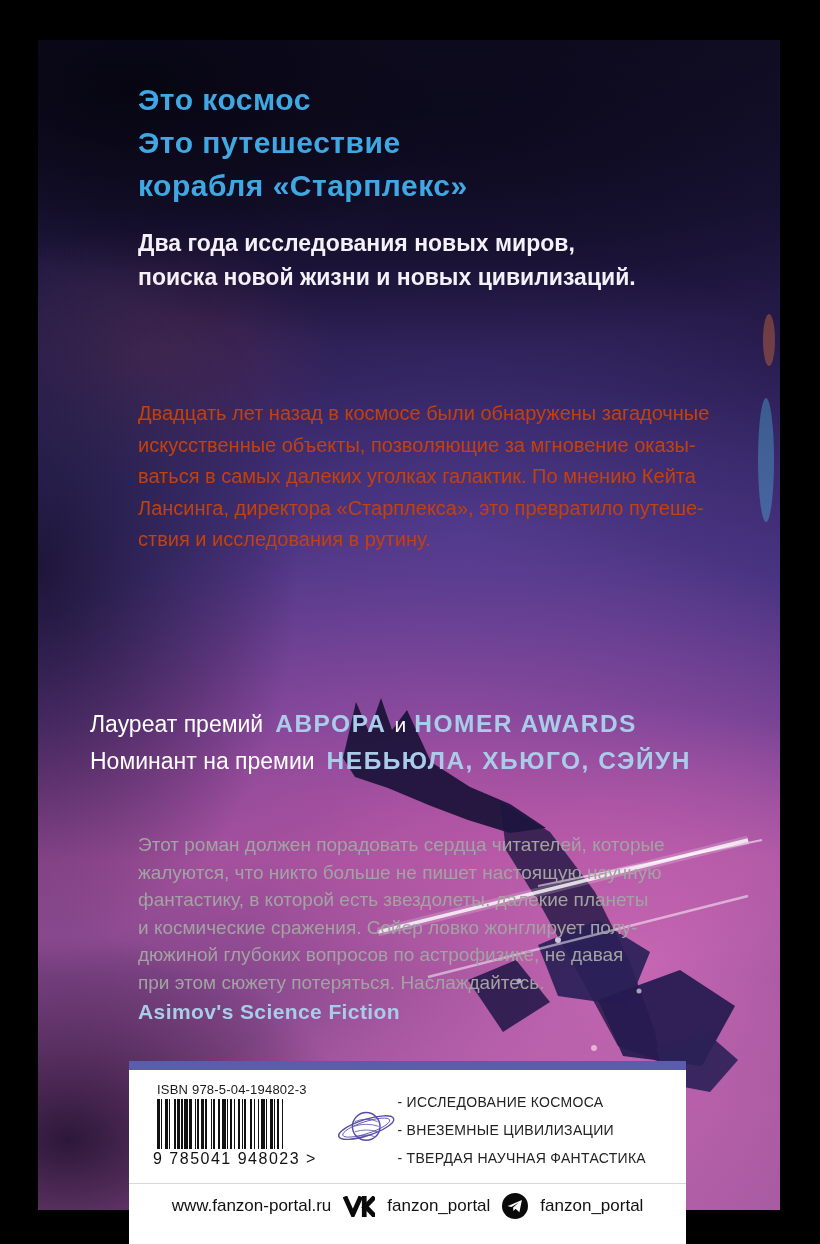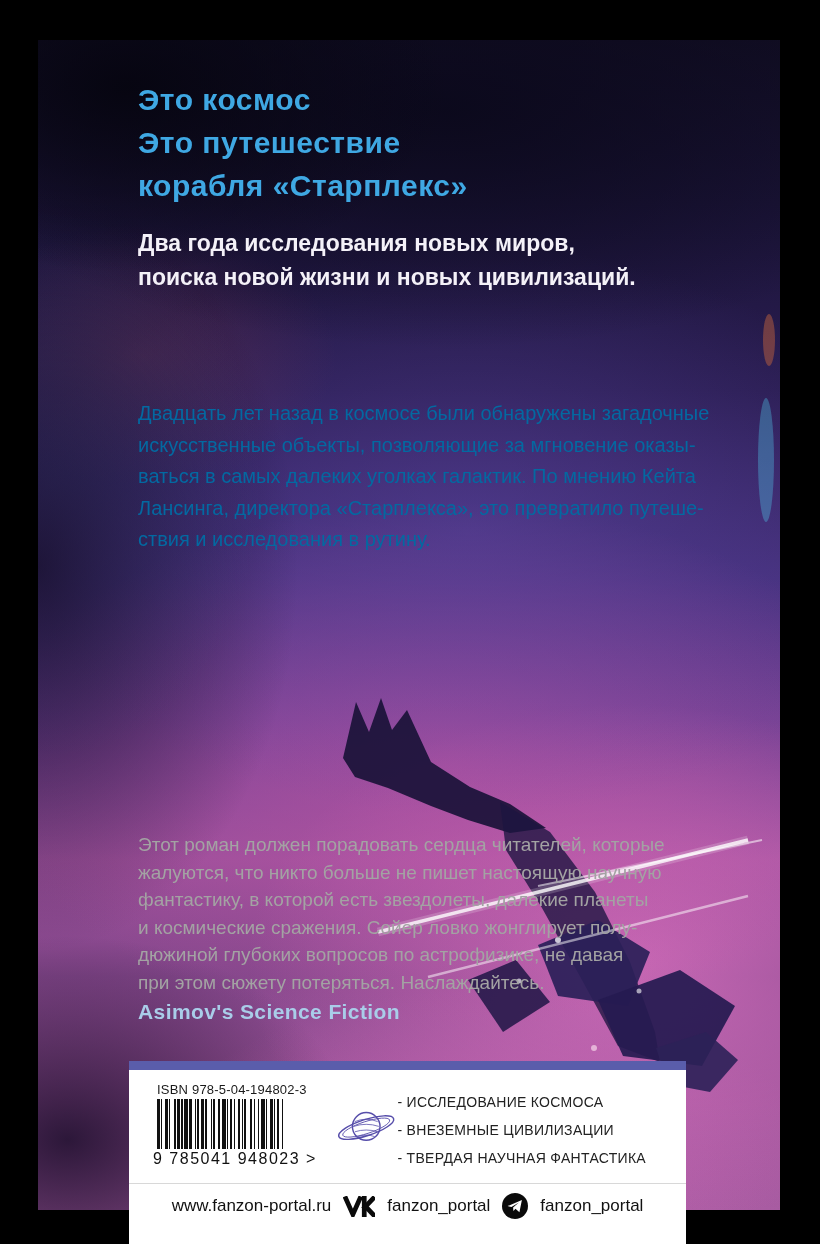--- a/index.html
+++ b/index.html
@@ -18,21 +18,21 @@
       radial-gradient(ellipse 620px 420px at 80% 79%, rgba(228,118,198,.70), transparent 62%),
       radial-gradient(ellipse 520px 300px at 60% 98%, rgba(204,102,182,.55), transparent 66%),
       radial-gradient(ellipse 420px 300px at 4% 94%, rgba(24,12,40,.85), transparent 68%),
       linear-gradient(180deg,#120e24 0%,#1b1438 14%,#2a1d52 30%,#45307c 46%,#6b3f92 58%,#9a4f9a 70%,#84478b 80%,#9c5499 91%,#a55ba0 100%);
   }
   .artwork svg{position:absolute;left:0;top:0;}
   .txt{position:absolute;white-space:pre-line;z-index:5;}
   .headline{left:138px;top:78px;font-size:30px;font-weight:bold;line-height:43px;letter-spacing:.5px;color:var(--headline-cyan,#3fa8e3);}
   .tagline{left:138px;top:226px;font-size:23px;font-weight:bold;line-height:34px;color:#f4f1f8;}
   .subtagline{left:138px;top:306px;font-size:23px;font-weight:bold;line-height:34px;color:var(--accent-blue,#2e9ad6);}
-  .para{left:138px;font-size:20px;line-height:31.5px;color:#0369a1;}
+  .para{left:138px;font-size:20px;line-height:31.5px;color:#c2410c;}
   .p1{top:398px;} .p2{top:556px;}
   .awards{position:absolute;left:90px;top:710px;z-index:5;color:#fff;}
   .award-line{margin-bottom:9px;display:flex;align-items:baseline;gap:12px;}
   .award-prefix{font-size:23px;}
   .award-name{font-size:24.5px;font-weight:bold;letter-spacing:1.5px;color:var(--award-blue,#a9cde9);}
   .award-conj{font-size:21px;margin:0 -4px;}
   .quote{left:138px;top:831px;font-size:19px;line-height:27.5px;color:#a3a3a3;}
   .quote-source{left:138px;top:1000px;font-size:21px;font-weight:bold;letter-spacing:.4px;color:var(--award-blue,#a9cde9);}
   .panel{position:absolute;left:129px;top:1061px;width:557px;height:183px;z-index:20;background:#fff;}
   .panel-bar{height:9px;background:var(--panel-bar-purple,#5a5dab);}
@@ -85,20 +85,32 @@
 Это путешествие
 корабля «Старплекс»</div>
   <div class="txt tagline">Два года исследования новых миров,
 поиска новой жизни и новых цивилизаций.</div>
   <div class="txt para p1">Двадцать лет назад в космосе были обнаружены загадочные
 искусственные объекты, позволяющие за мгновение оказы-
 ваться в самых далеких уголках галактик. По мнению Кейта
 Лансинга, директора «Старплекса», это превратило путеше-
 ствия и исследования в рутину.</div>
 
+  <div class="awards">
+    <div class="award-line">
+      <span class="award-prefix">Лауреат премий</span>
+      <span class="award-name">АВРОРА</span>
+      <span class="award-conj">и</span>
+      <span class="award-name">HOMER AWARDS</span>
+    </div>
+    <div class="award-line">
+      <span class="award-prefix">Номинант на премии</span>
+      <span class="award-name">НЕБЬЮЛА, ХЬЮГО, СЭЙУН</span>
+    </div>
+  </div>
 
   <div class="txt quote">Этот роман должен порадовать сердца читателей, которые
 жалуются, что никто больше не пишет настоящую научную
 фантастику, в которой есть звездолеты, далекие планеты
 и космические сражения. Сойер ловко жонглирует полу-
 дюжиной глубоких вопросов по астрофизике, не давая
 при этом сюжету потеряться. Наслаждайтесь.</div>
   <div class="txt quote-source">Asimov's Science Fiction</div>
 
   <div class="panel">

